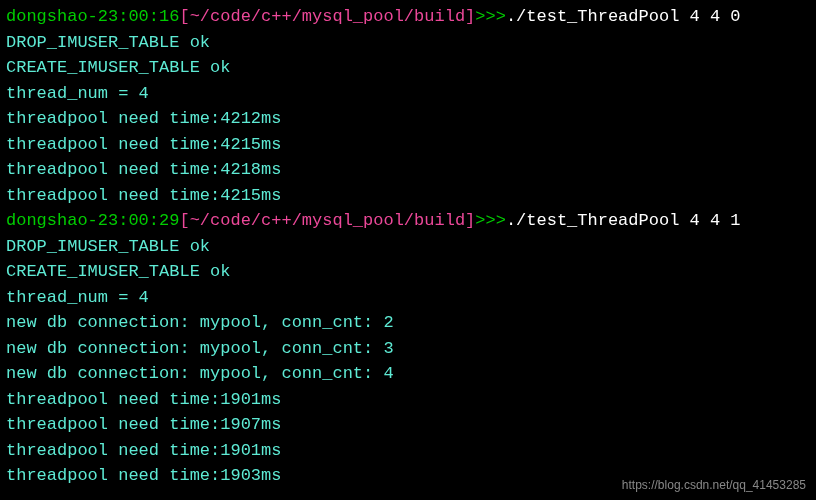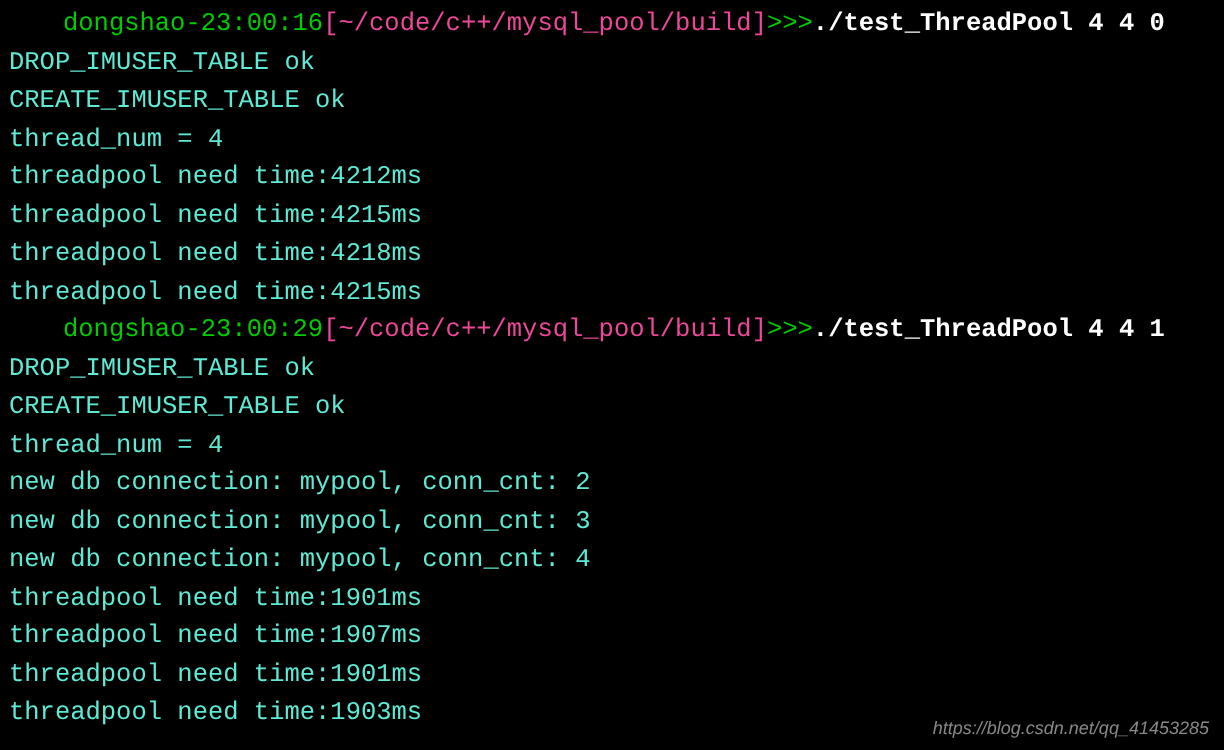--- a/index.html
+++ b/index.html
@@ -20,42 +20,39 @@
       position: relative;
     }
     .terminal {
       white-space: pre;
     }
     .line {
       display: block;
     }
     .prompt-user {
       color: #00cc00;
-      margin-left: 36px;
     }
     .prompt-path {
       color: #ec4899;
     }
     .prompt-arrow {
       color: #00cc00;
     }
     .command {
       color: #ffffff;
-      font-weight: bold;
     }
     .output {
       color: #5eead4;
     }
     .watermark {
       position: absolute;
       bottom: 6px;
       right: 10px;
       font-size: 12px;
       color: #888888;
       font-family: Arial, sans-serif;
-      font-style: italic;
     }
   </style>
 </head>
 <body>
 
 <div class="terminal" id="terminal-container"><span class="line"><span class="prompt-user">dongshao-23:00:16</span><span class="prompt-path">[~/code/c++/mysql_pool/build]</span><span class="prompt-arrow">&gt;&gt;&gt;</span><span class="command">./test_ThreadPool 4 4 0</span></span><span class="line"><span class="output">DROP_IMUSER_TABLE ok</span></span><span class="line"><span class="output">CREATE_IMUSER_TABLE ok</span></span><span class="line"><span class="output">thread_num = 4</span></span><span class="line"><span class="output">threadpool need time:4212ms</span></span><span class="line"><span class="output">threadpool need time:4215ms</span></span><span class="line"><span class="output">threadpool need time:4218ms</span></span><span class="line"><span class="output">threadpool need time:4215ms</span></span><span class="line"><span class="prompt-user">dongshao-23:00:29</span><span class="prompt-path">[~/code/c++/mysql_pool/build]</span><span class="prompt-arrow">&gt;&gt;&gt;</span><span class="command">./test_ThreadPool 4 4 1</span></span><span class="line"><span class="output">DROP_IMUSER_TABLE ok</span></span><span class="line"><span class="output">CREATE_IMUSER_TABLE ok</span></span><span class="line"><span class="output">thread_num = 4</span></span><span class="line"><span class="output">new db connection: mypool, conn_cnt: 2</span></span><span class="line"><span class="output">new db connection: mypool, conn_cnt: 3</span></span><span class="line"><span class="output">new db connection: mypool, conn_cnt: 4</span></span><span class="line"><span class="output">threadpool need time:1901ms</span></span><span class="line"><span class="output">threadpool need time:1907ms</span></span><span class="line"><span class="output">threadpool need time:1901ms</span></span><span class="line"><span class="output">threadpool need time:1903ms</span></span></div>
 <div class="watermark">https://blog.csdn.net/qq_41453285</div>
 
 </body></html>

